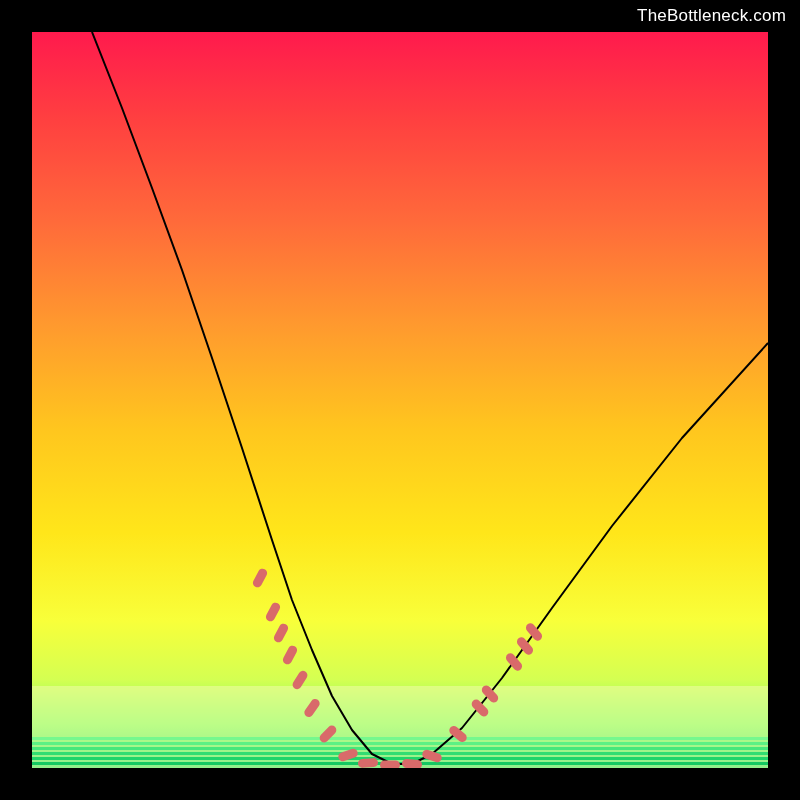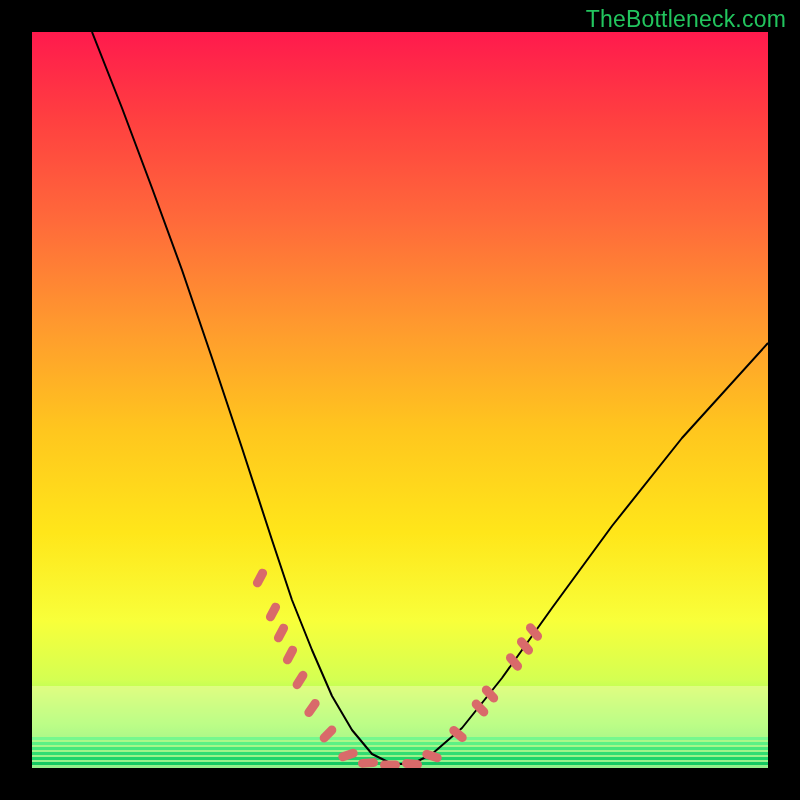--- a/index.html
+++ b/index.html
@@ -44,22 +44,22 @@
     position: absolute;
     left: 0;
     top: 0;
     width: 736px;
     height: 736px;
   }
   .watermark {
     position: absolute;
     top: 6px;
     right: 14px;
-    color: #22c55e;
-    font-size: 23px;
+    color: #ffffff;
+    font-size: 17px;
     letter-spacing: 0.2px;
   }
 </style>
 </head>
 <body>
 
 <div class="frame">
   <div class="plot">
     <svg viewBox="0 0 736 736" preserveAspectRatio="none">
       <g id="bottom-band">

